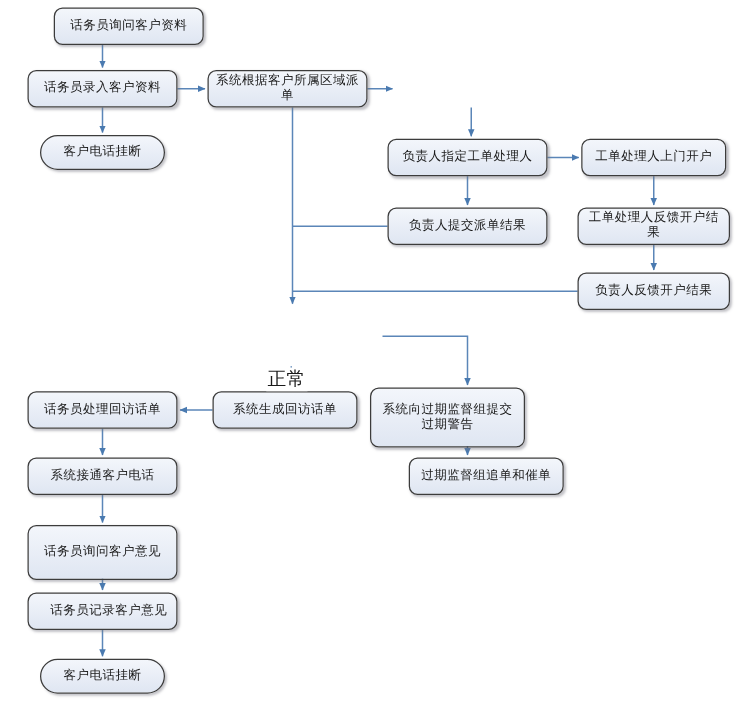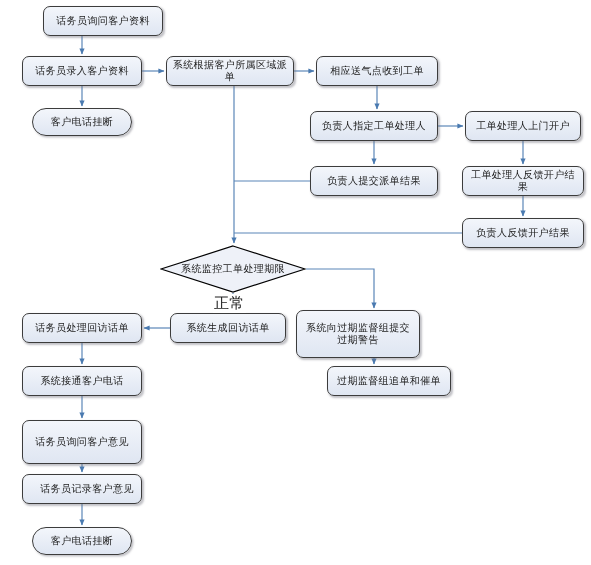--- a/index.html
+++ b/index.html
@@ -137,38 +137,31 @@
   </svg>
 
   <div class="node process" style="left:22px;top:6px;width:120px;height:30px;margin-left:21px;">话务员询问客户资料</div>
 
   <div class="node process" style="left:22px;top:56px;width:120px;height:30px;">话务员录入客户资料</div>
 
   <div class="node terminal" style="left:32px;top:108px;width:100px;height:28px;">客户电话挂断</div>
 
   <div class="node process" style="left:166px;top:56px;width:128px;height:30px;">系统根据客户所属区域派单</div>
 
-  <div class="node process" style="left:316px;top:56px;width:122px;height:30px;">相应送气点收到工单</div>
 
   <div class="node process" style="left:310px;top:111px;width:128px;height:30px;">负责人指定工单处理人</div>
 
   <div class="node process" style="left:465px;top:111px;width:116px;height:30px;">工单处理人上门开户</div>
 
   <div class="node process" style="left:310px;top:166px;width:128px;height:30px;">负责人提交派单结果</div>
 
   <div class="node process" style="left:462px;top:166px;width:122px;height:30px;">工单处理人反馈开户结果</div>
 
   <div class="node process" style="left:462px;top:218px;width:122px;height:30px;">负责人反馈开户结果</div>
 
-  <div class="node decision" style="left:160px;top:245px;width:146px;height:48px;">
-    <svg class="dshape" viewBox="0 0 146 48" preserveAspectRatio="none">
-      <polygon points="73,1 145,24 73,47 1,24" fill="#eef1f8" stroke="#000000" stroke-width="1.2"></polygon>
-    </svg>
-    <span class="dlabel">系统监控工单处理期限</span>
-  </div>
 
   <div class="edge-label" style="left:213px;top:294px;">正常</div>
 
   <div class="node process" style="left:170px;top:313px;width:116px;height:30px;">系统生成回访话单</div>
 
   <div class="node process" style="left:296px;top:310px;width:124px;height:48px;">系统向过期监督组提交过期警告</div>
 
   <div class="node process" style="left:327px;top:366px;width:124px;height:30px;">过期监督组追单和催单</div>
 
   <div class="node process" style="left:22px;top:313px;width:120px;height:30px;">话务员处理回访话单</div>

